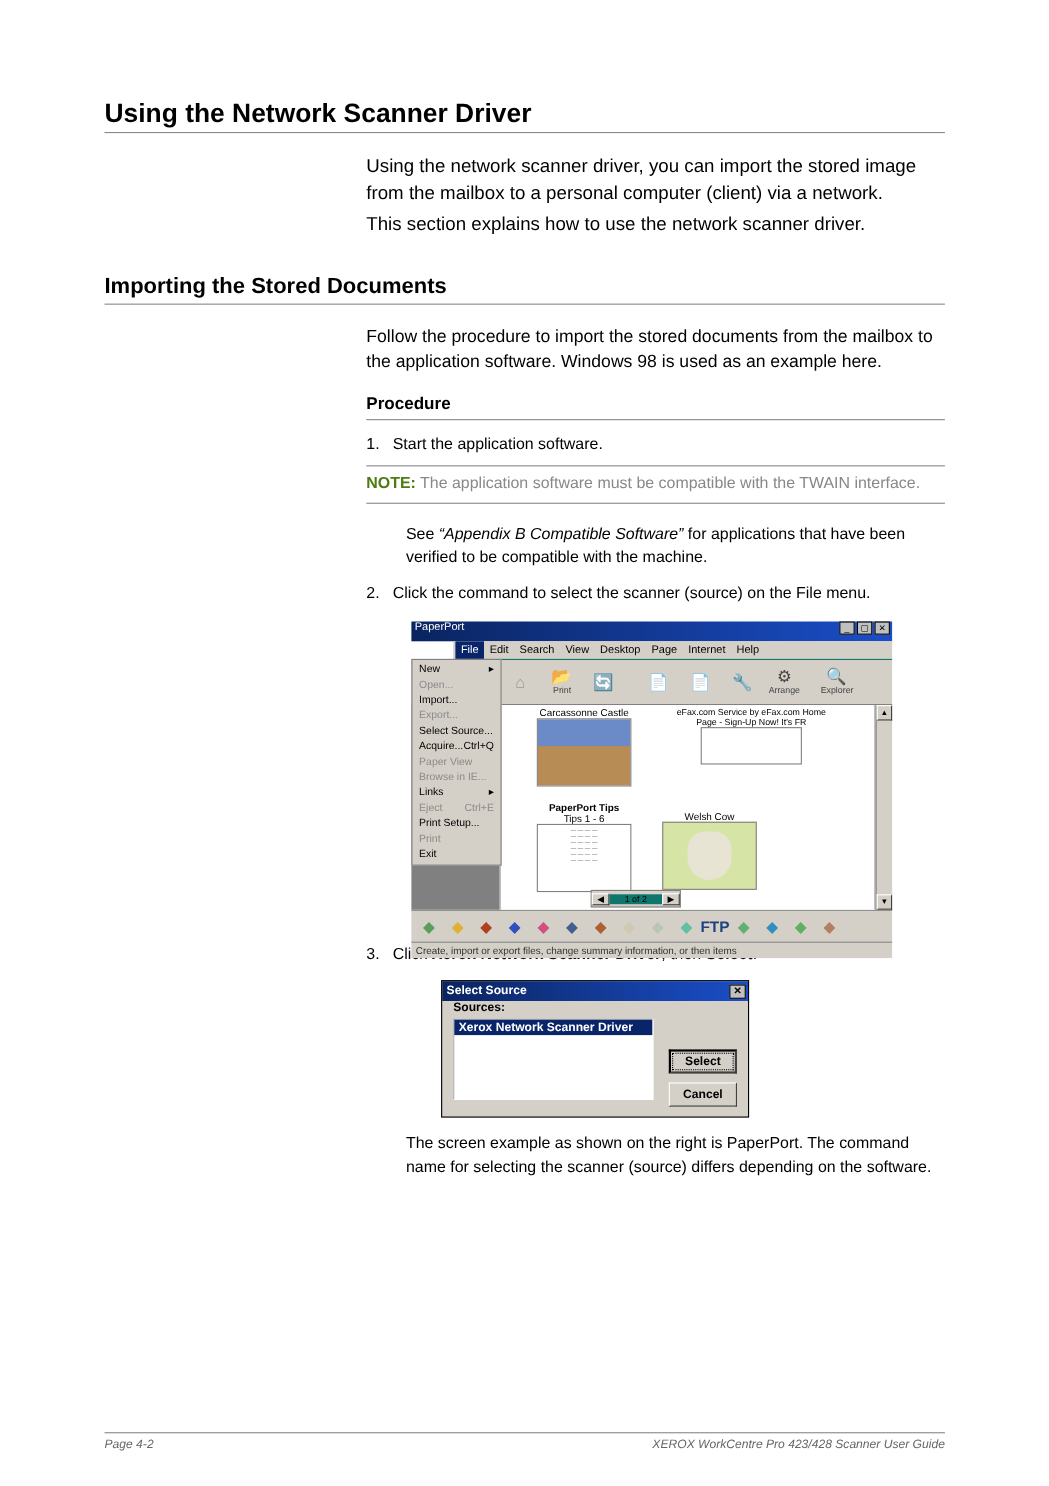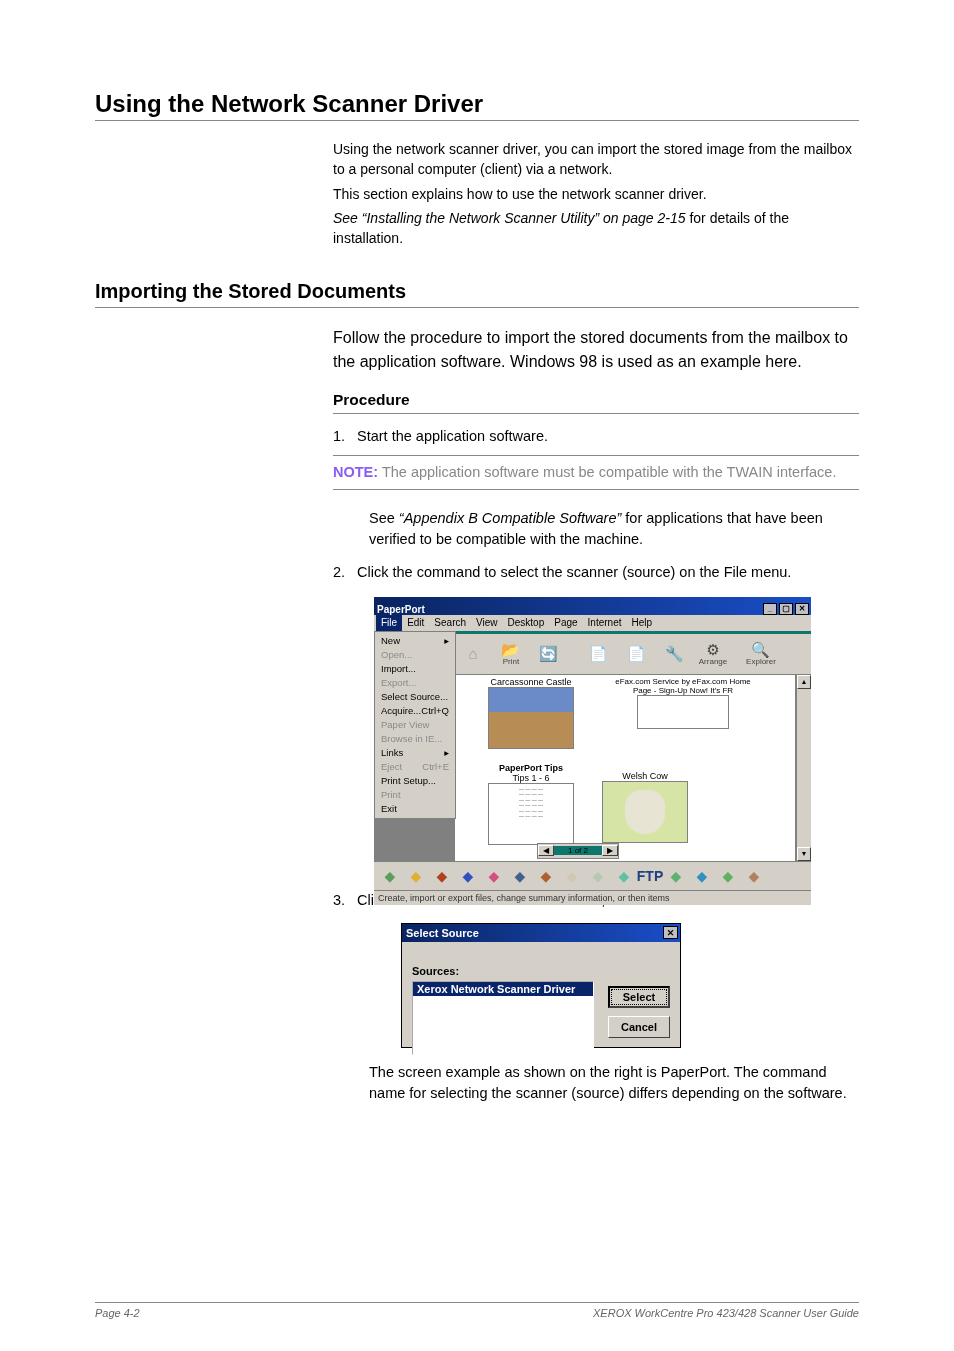--- a/index.html
+++ b/index.html
@@ -20,21 +20,21 @@
     }
     h1.section-heading {
       font-size: 24px;
       font-weight: bold;
       margin: 0 0 4px 0;
       border-bottom: 1px solid #888;
       padding-bottom: 2px;
     }
     .intro-block {
       margin: 18px 0 32px 238px;
-      font-size: 14px;
+      font-size: 17px;
       line-height: 1.45;
     }
     .intro-block p { margin: 0 0 4px 0; }
     .italic { font-style: italic; }
     h2.sub-heading {
       font-size: 20px;
       font-weight: bold;
       margin: 0 0 4px 0;
       border-bottom: 1px solid #888;
       padding-bottom: 4px;
@@ -56,59 +56,60 @@
     .step-text { flex: 1; }
     .note-box {
       border-top: 1px solid #888;
       border-bottom: 1px solid #888;
       padding: 6px 0;
       font-size: 14.5px;
       line-height: 1.45;
       color: #888;
       margin: 6px 0;
     }
-    .note-box .note-label { font-weight: bold; color: #8b5cf6; }
+    .note-box .note-label { font-weight: bold; color: #4d7c0f; }
     .see-block {
       margin: 18px 0 4px 36px;
       font-size: 14.5px;
       line-height: 1.45;
     }
     .right-column { margin-left: 238px; }
     .strong { font-weight: bold; }
     
     .shot1 {
       width: 437px; height: 281px;
       margin: 14px 0 10px 41px;
       position: relative;
       font-family: Tahoma, Arial, sans-serif;
     }
     .shot1 .titlebar {
       height: 18px;
       background: linear-gradient(to right, #0a2460, #1a4ec8);
       color: #fff;
-      display: flex; align-items: flex-end;
-      font-size: 10px; font-weight: bold;
+      display: flex; align-items: flex-start;
+      font-size: 10px; font-weight: normal;
       justify-content: space-between;
       padding: 0 2px 0 3px;
     }
     .shot1 .titlebar .winbtns { display:flex; gap:2px; }
     .shot1 .titlebar .winbtn {
       width: 14px; height: 12px;
       background: #c0c0c0;
       border: 1px solid #000;
       box-sizing: border-box;
       display:flex; align-items:center; justify-content:center;
       font-size:8px; color:#000;
     }
     .shot1 .menubar {
       height: 16px; background: #d4d0c8;
-      border-bottom: 3px solid #0f766e;
+      border-bottom: 1px solid #0f766e;
       font-size: 10px; color: #000;
       display:flex; align-items:flex-end;
       padding: 0 2px;
+      margin-left: 38px;
     }
     .shot1 .menubar .menuitem {
       padding: 0 5px; height:100%; display:flex; align-items:center;
     }
     .shot1 .menubar .menuitem.open {
       background:#0a246a; color:#fff;
     }
     .shot1 .toolbar {
       height: 40px; background:#d4d0c8;
       border-bottom: 1px solid #808080;
@@ -219,21 +220,21 @@
       color:#fff; font-size:11px; font-weight:bold;
       display:flex; align-items:center; justify-content:space-between;
       padding: 0 2px 0 4px;
     }
     .shot2 .closebtn {
       width:15px; height:13px; background:#c0c0c0;
       border:1px solid #000; box-sizing:border-box;
       display:flex; align-items:center; justify-content:center;
       font-size:9px; color:#000;
     }
-    .shot2 .content { padding: 23px 10px; font-size:11px; color:#000; }
+    .shot2 .content { padding: 0 10px; font-size:11px; color:#000; }
     .shot2 .sources-label { font-weight:bold; margin-bottom:4px; }
     .shot2 .listbox {
       width: 182px; height: 74px;
       background:#fff; border:1px inset #fff;
       box-sizing:border-box;
       font-size:11px;
     }
     .shot2 .listitem {
       background:#0a246a; color:#fff; padding:1px 4px;
       font-weight:bold;
@@ -262,23 +263,20 @@
 </head>
 <body>
 
 <div class="page-wrapper">
 
   <h1 class="section-heading">Using the Network Scanner Driver</h1>
 
   <div class="intro-block">
     <p>Using the network scanner driver, you can import the stored image from the mailbox to a personal computer (client) via a network.</p>
     <p>This section explains how to use the network scanner driver.</p>
-    <p>
-      <span class="italic">See “Installing the Network Scanner Utility” on page 2-15</span><span> for details of the installation.</span>
-    </p>
   </div>
 
   <h2 class="sub-heading">Importing the Stored Documents</h2>
 
   <div class="right-column" style="margin-top:18px;">
     <p style="font-size:16px; line-height:1.45; margin:0 0 8px 0;">Follow the procedure to import the stored documents from the mailbox to the application software. Windows 98 is used as an example here.</p>
 
     <h3 class="minor-heading">Procedure</h3>
 
     <div class="step-row">

